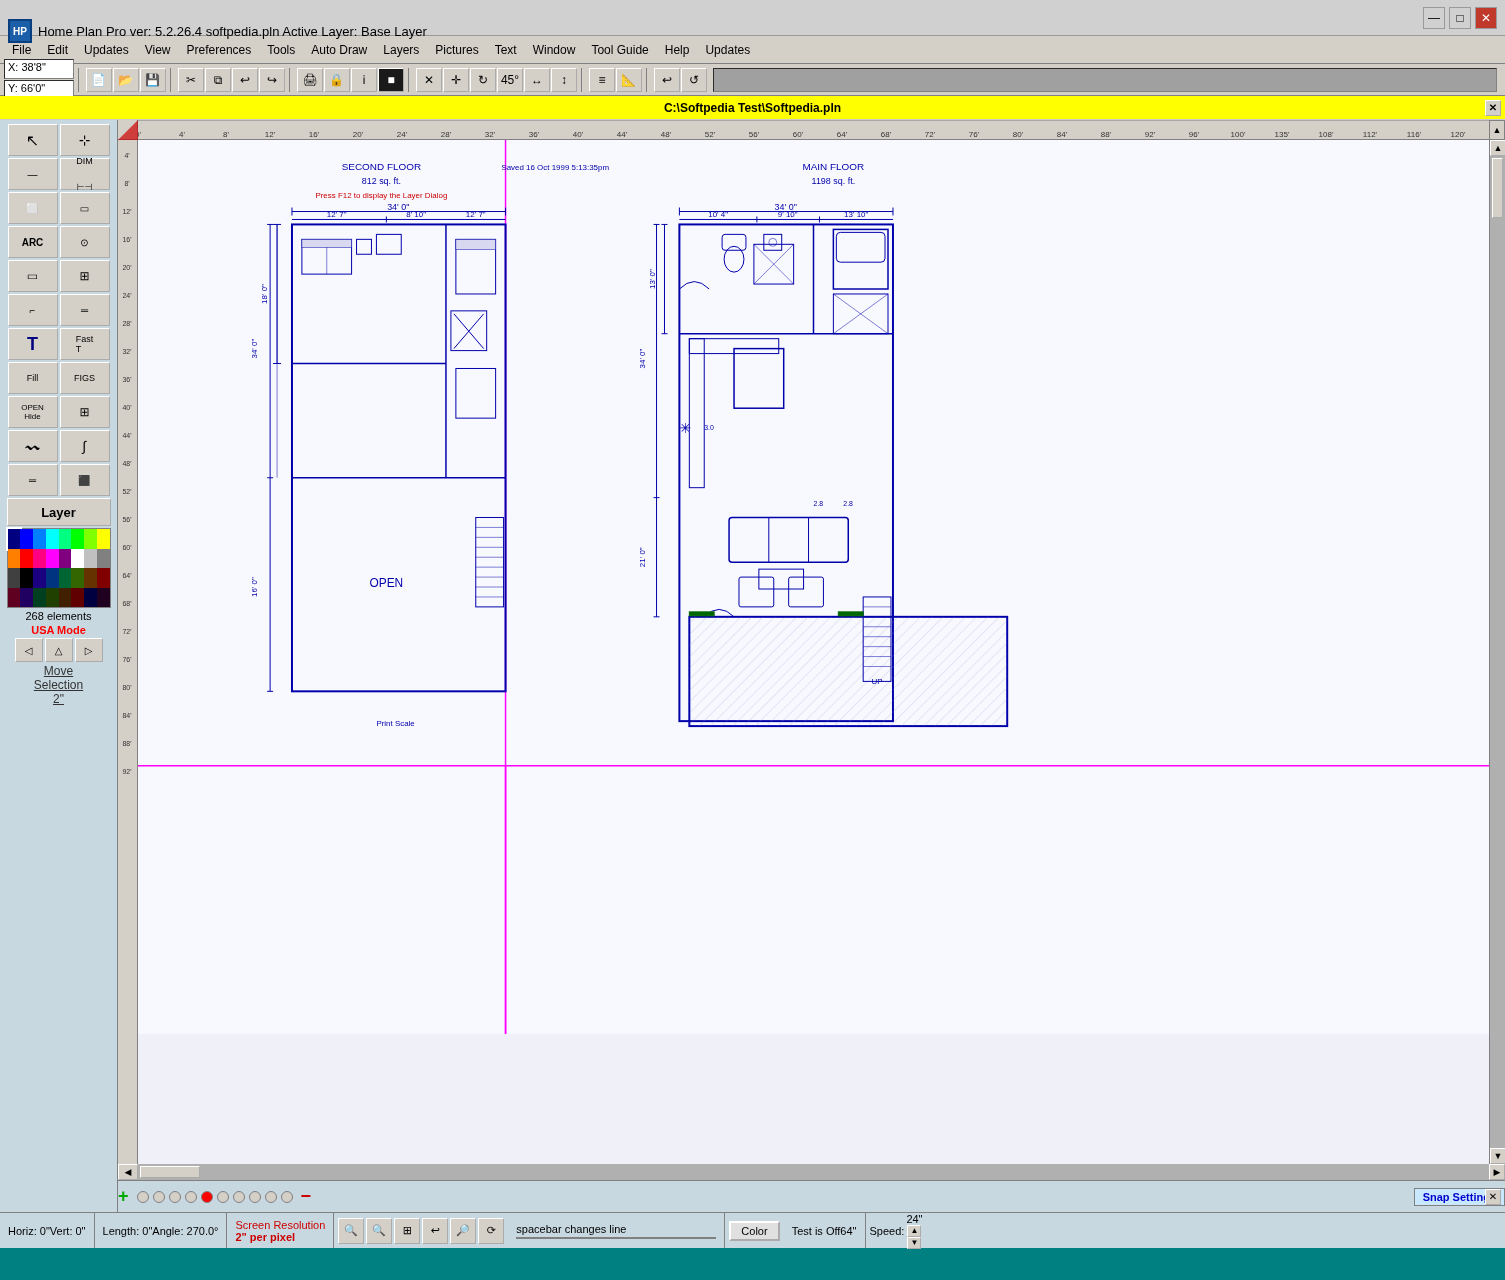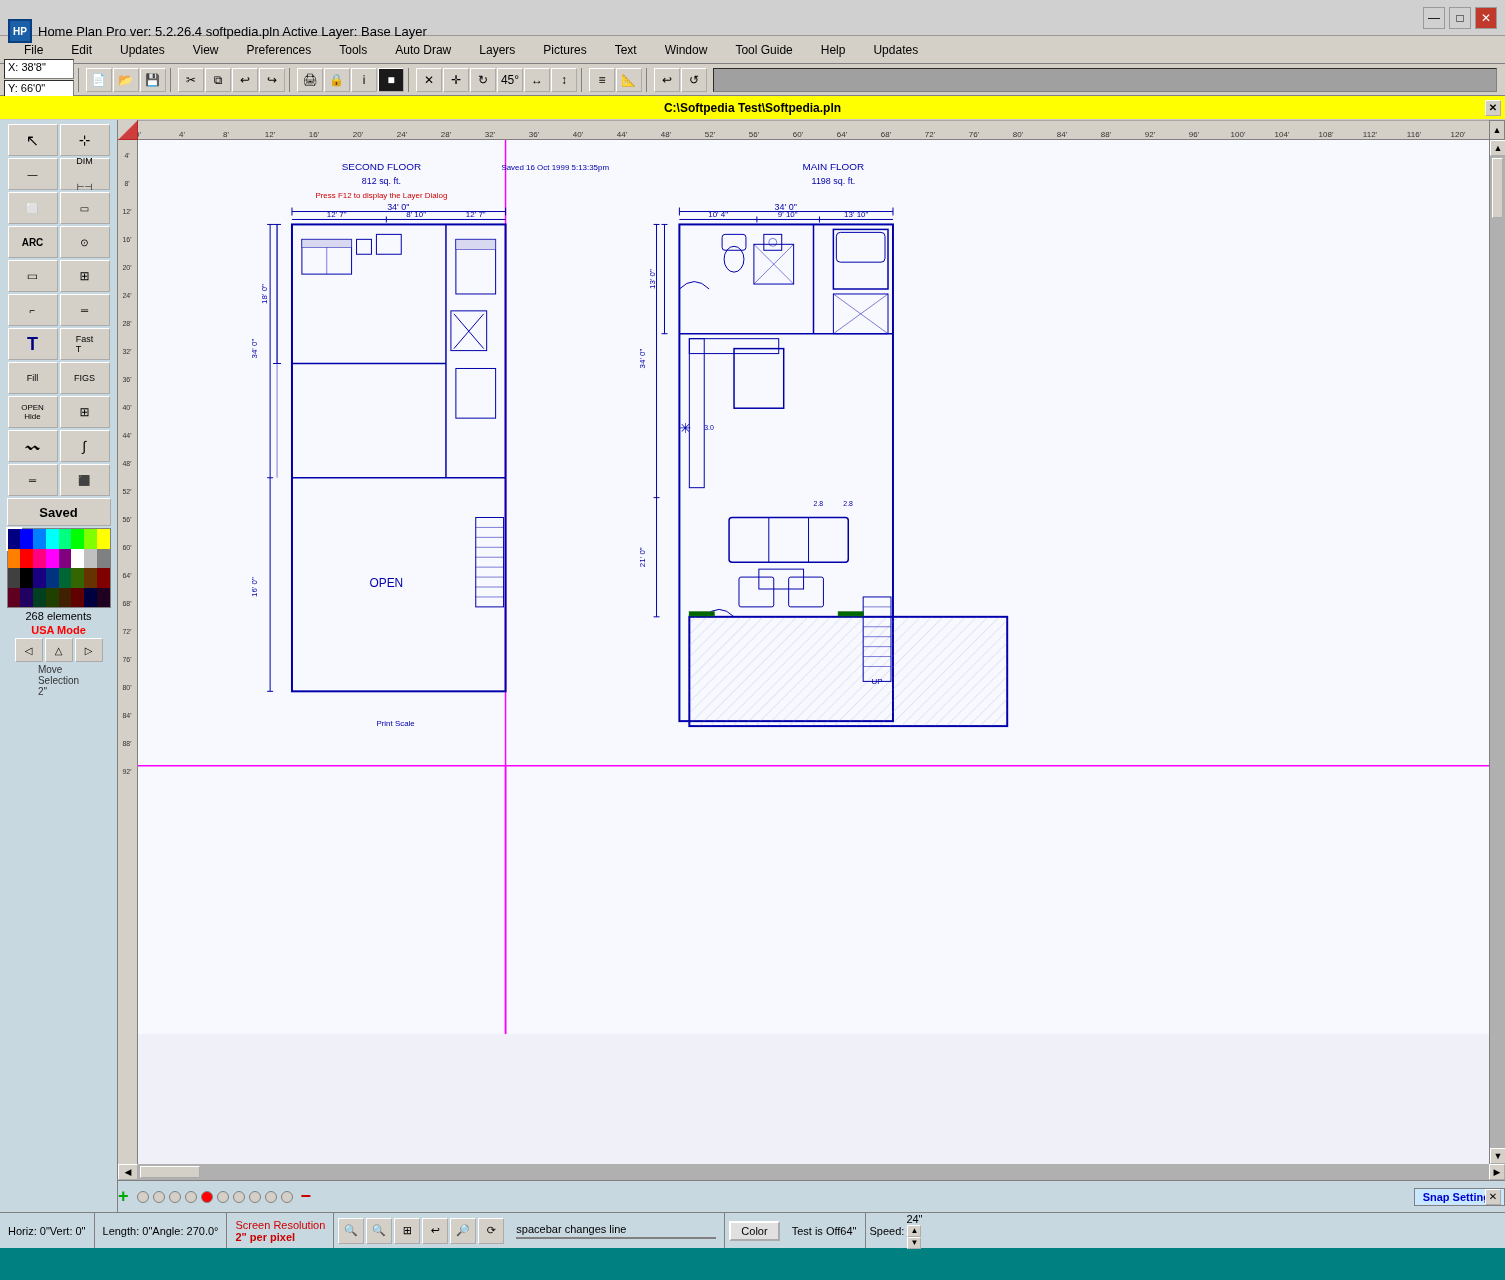--- a/index.html
+++ b/index.html
@@ -17,21 +17,21 @@
     .title-bar-controls { display: flex; gap: 4px; }
     .title-btn { width: 22px; height: 22px; display: flex; align-items: center; justify-content: center; font-size: 12px; cursor: pointer; border: 1px solid #999; background: #d0d0d0; }
     .title-btn.close { background: #c0392b; color: white; }
 
     
     .menu-bar {
       display: flex; align-items: center; background: #d4d0c8;
       height: 28px; padding: 0 4px; border-bottom: 1px solid #808080;
       font-size: 12px;
     }
-    .menu-item { padding: 2px 8px; cursor: pointer; height: 100%; display: flex; align-items: center; margin-left: 12px; }
+    .menu-item { padding: 2px 8px; cursor: pointer; height: 100%; display: flex; align-items: center; }
 
     
     .toolbar {
       display: flex; align-items: center; background: #d4d0c8;
       height: 32px; padding: 0 4px; border-bottom: 1px solid #808080; gap: 2px;
     }
     .coord-box { background: white; border: 1px inset #808080; width: 70px; height: 20px; font-size: 11px; padding: 1px 3px; }
     .tb-btn { width: 26px; height: 24px; background: #d4d0c8; border: 1px outset #fff; display: flex; align-items: center; justify-content: center; cursor: pointer; font-size: 12px; }
     .tb-sep { width: 4px; height: 24px; border-left: 1px solid #808080; margin: 0 2px; }
 
@@ -54,21 +54,21 @@
     }
     .lt-row { display: flex; gap: 2px; }
     .lt-btn { width: 50px; height: 32px; background: #d4d0c8; border: 1px outset #fff; display: flex; align-items: center; justify-content: center; cursor: pointer; font-size: 10px; }
     .lt-btn-wide { width: 104px; height: 28px; background: #d4d0c8; border: 1px outset #fff; display: flex; align-items: center; justify-content: center; cursor: pointer; font-size: 11px; }
     .lt-btn-wide.redraw { font-size: 13px; font-weight: bold; }
     .color-grid { width: 104px; height: 80px; display: grid; grid-template-columns: repeat(8, 1fr); border: 1px solid #808080; }
     .color-cell { cursor: pointer; }
     .lt-status { font-size: 11px; color: #000; text-align: center; }
     .lt-status-red { color: red; font-weight: bold; }
     .move-arrows { display: flex; gap: 2px; }
-    .move-label { font-size: 10px; text-align: left; color: #333; }
+    .move-label { font-size: 12px; text-align: center; color: #333; text-decoration: underline; }
 
     
     .canvas-area { flex: 1; display: flex; flex-direction: column; position: relative; overflow: hidden; }
 
     
     .ruler-top { height: 20px; background: #d4d0c8; border-bottom: 1px solid #808080; position: relative; overflow: hidden; }
     .drawing-area { flex: 1; background: #f0f0f8; position: relative; overflow: hidden; cursor: crosshair; }
 
     
     .v-scrollbar { width: 16px; background: #d4d0c8; display: flex; flex-direction: column; border-left: 1px solid #808080; }
@@ -241,21 +241,21 @@
 
     <div class="lt-row">
       <div class="lt-btn" style="font-size:14px;">〰</div>
       <div class="lt-btn" style="font-size:14px;">∫</div>
     </div>
     <div class="lt-row">
       <div class="lt-btn">═</div>
       <div class="lt-btn">⬛</div>
     </div>
 
-    <div class="lt-btn-wide redraw">Saved</div>
+    <div class="lt-btn-wide redraw">Layer</div>
 
     <div class="color-grid" id="color-grid">
         <div class="color-cell" style="background: rgb(0, 0, 128); outline: white solid 2px;"></div>
         <div class="color-cell" style="background: rgb(0, 0, 255);"></div>
         <div class="color-cell" style="background: rgb(0, 128, 255);"></div>
         <div class="color-cell" style="background: rgb(0, 255, 255);"></div>
         <div class="color-cell" style="background: rgb(0, 255, 128);"></div>
         <div class="color-cell" style="background: rgb(0, 255, 0);"></div>
         <div class="color-cell" style="background: rgb(128, 255, 0);"></div>
         <div class="color-cell" style="background: rgb(255, 255, 0);"></div>
@@ -334,21 +334,21 @@
             <div style="position: absolute; left: 704px; bottom: 0px; font-size: 8px; color: rgb(51, 51, 51); transform: translateX(-50%);">64'</div>
             <div style="position: absolute; left: 748px; bottom: 0px; font-size: 8px; color: rgb(51, 51, 51); transform: translateX(-50%);">68'</div>
             <div style="position: absolute; left: 792px; bottom: 0px; font-size: 8px; color: rgb(51, 51, 51); transform: translateX(-50%);">72'</div>
             <div style="position: absolute; left: 836px; bottom: 0px; font-size: 8px; color: rgb(51, 51, 51); transform: translateX(-50%);">76'</div>
             <div style="position: absolute; left: 880px; bottom: 0px; font-size: 8px; color: rgb(51, 51, 51); transform: translateX(-50%);">80'</div>
             <div style="position: absolute; left: 924px; bottom: 0px; font-size: 8px; color: rgb(51, 51, 51); transform: translateX(-50%);">84'</div>
             <div style="position: absolute; left: 968px; bottom: 0px; font-size: 8px; color: rgb(51, 51, 51); transform: translateX(-50%);">88'</div>
             <div style="position: absolute; left: 1012px; bottom: 0px; font-size: 8px; color: rgb(51, 51, 51); transform: translateX(-50%);">92'</div>
             <div style="position: absolute; left: 1056px; bottom: 0px; font-size: 8px; color: rgb(51, 51, 51); transform: translateX(-50%);">96'</div>
             <div style="position: absolute; left: 1100px; bottom: 0px; font-size: 8px; color: rgb(51, 51, 51); transform: translateX(-50%);">100'</div>
-            <div style="position: absolute; left: 1144px; bottom: 0px; font-size: 8px; color: rgb(51, 51, 51); transform: translateX(-50%);">104'</div>
+            <div style="position: absolute; left: 1144px; bottom: 0px; font-size: 8px; color: rgb(51, 51, 51); transform: translateX(-50%);">135'</div>
             <div style="position: absolute; left: 1188px; bottom: 0px; font-size: 8px; color: rgb(51, 51, 51); transform: translateX(-50%);">108'</div>
             <div style="position: absolute; left: 1232px; bottom: 0px; font-size: 8px; color: rgb(51, 51, 51); transform: translateX(-50%);">112'</div>
             <div style="position: absolute; left: 1276px; bottom: 0px; font-size: 8px; color: rgb(51, 51, 51); transform: translateX(-50%); text-align: center;">116'</div>
             <div style="position: absolute; left: 1320px; bottom: 0px; font-size: 8px; color: rgb(51, 51, 51); transform: translateX(-50%);">120'</div>
           </div>
       </div>
 
       <div class="scroll-btn" style="height:20px; width:16px; border:1px solid #808080;">▲</div>
     </div>
 

